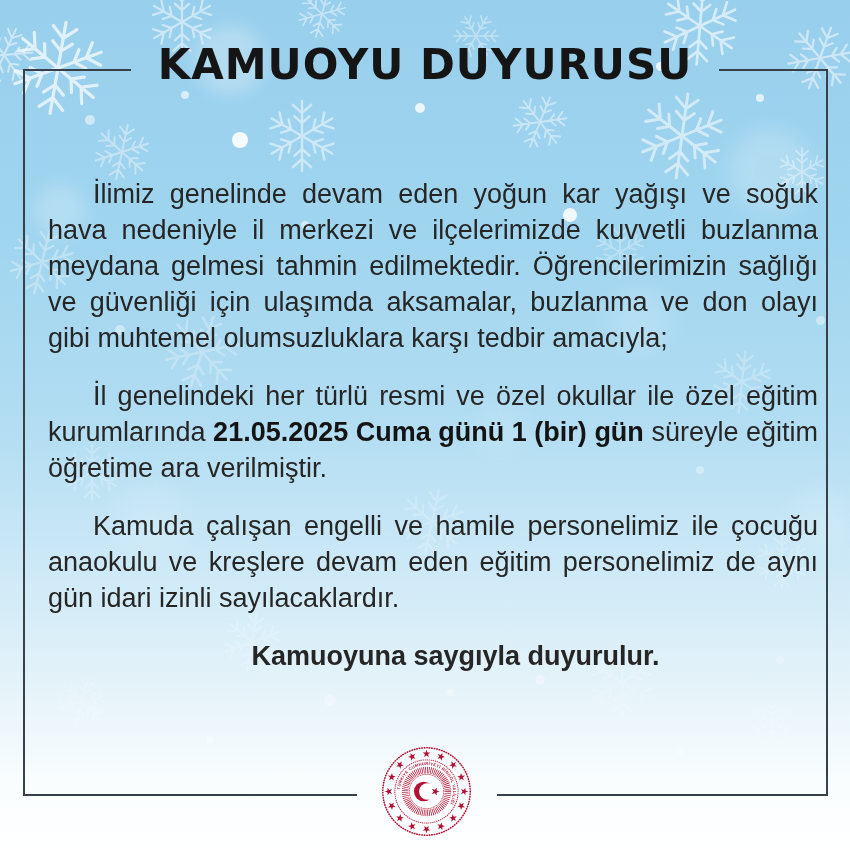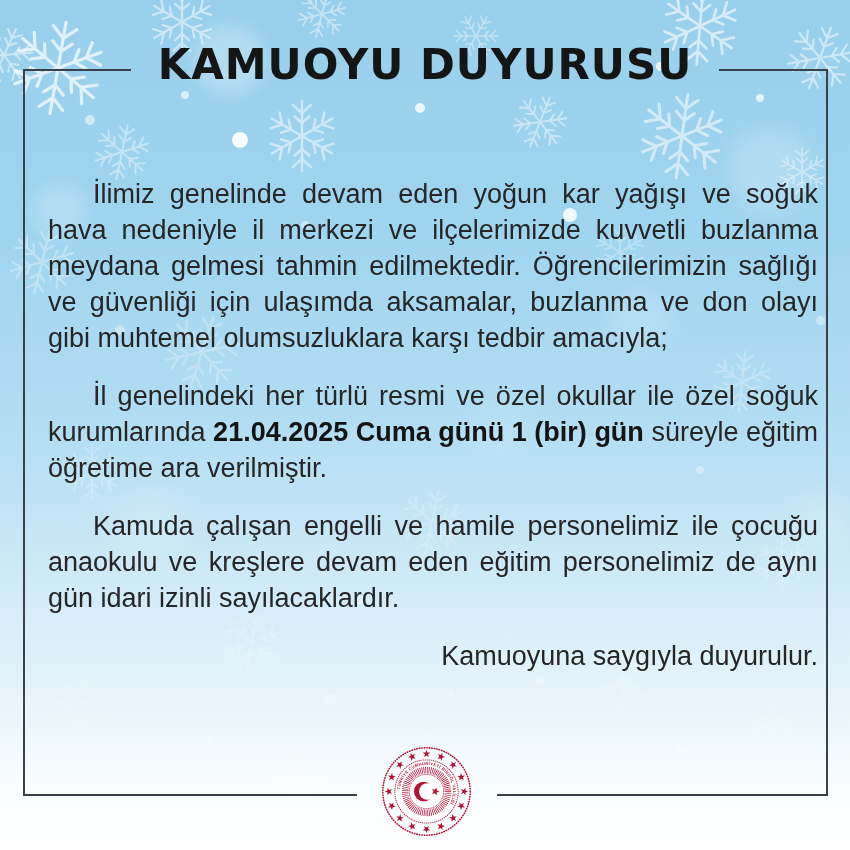--- a/index.html
+++ b/index.html
@@ -27,21 +27,21 @@
   .content{
     position:absolute;left:48px;top:176px;width:770px;
     color:#262626;
     font-size:27px;line-height:36px;
   }
   .content p{
     margin:0 0 22px 0;
     text-align:justify;
     text-indent:45px;
   }
-  .content p.closing{text-align:right;margin-top:4px;}
+  .content p.closing{text-align:center;margin-top:4px;font-weight:bold;}
   .content strong{font-weight:800;color:#141414;}
   .seal{position:absolute;left:380px;top:745px;width:93px;height:93px;}
   .svg-defs{position:absolute;width:0;height:0;}
 </style>
 </head>
 <body>
 
 <div class="poster">
 
   <div class="decor" id="decor">
@@ -167,21 +167,21 @@
   <div class="frame-line" style="left:719px;top:69px;width:109px;height:2px;"></div>
   <div class="frame-line" style="left:23px;top:69px;width:2px;height:727px;"></div>
   <div class="frame-line" style="left:826px;top:69px;width:2px;height:727px;"></div>
   <div class="frame-line" style="left:23px;top:794px;width:334px;height:2px;"></div>
   <div class="frame-line" style="left:497px;top:794px;width:331px;height:2px;"></div>
 
   <h1 class="poster-title">KAMUOYU DUYURUSU</h1>
 
   <div class="content">
     <p>İlimiz genelinde devam eden yoğun kar yağışı ve soğuk hava nedeniyle il merkezi ve ilçelerimizde kuvvetli buzlanma meydana gelmesi tahmin edilmektedir. Öğrencilerimizin sağlığı ve güvenliği için ulaşımda aksamalar, buzlanma ve don olayı gibi muhtemel olumsuzluklara karşı tedbir amacıyla;</p>
-    <p><span>İl genelindeki her türlü resmi ve özel okullar ile özel soğuk kurumlarında </span><strong>21.04.2025 Cuma günü 1 (bir) gün</strong><span> süreyle eğitim öğretime ara verilmiştir.</span></p>
+    <p><span>İl genelindeki her türlü resmi ve özel okullar ile özel eğitim kurumlarında </span><strong>21.05.2025 Cuma günü 1 (bir) gün</strong><span> süreyle eğitim öğretime ara verilmiştir.</span></p>
     <p>Kamuda çalışan engelli ve hamile personelimiz ile çocuğu anaokulu ve kreşlere devam eden eğitim personelimiz de aynı gün idari izinli sayılacaklardır.</p>
     <p class="closing">Kamuoyuna saygıyla duyurulur.</p>
   </div>
 
   <svg class="seal" viewBox="0 0 100 100">
     <circle cx="50" cy="50" r="47" fill="none" stroke="#b21335" stroke-width="1.7" stroke-dasharray="0.5 2.2" stroke-linecap="round"></circle>
     <g id="sealStars" fill="#b21335">
         <use href="#star5" transform="translate(50.00,9.50) rotate(0) scale(0.95)"></use>
         <use href="#star5" transform="translate(65.50,12.58) rotate(22.5) scale(0.95)"></use>
         <use href="#star5" transform="translate(78.64,21.36) rotate(45) scale(0.95)"></use>

